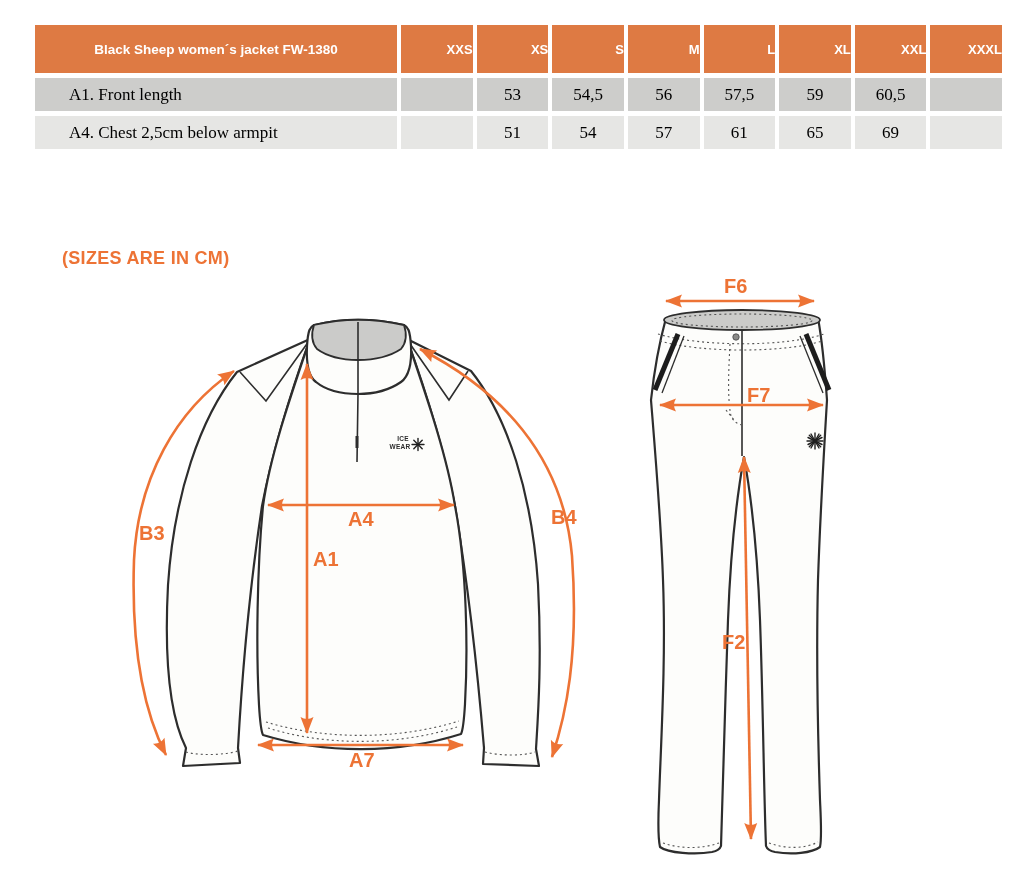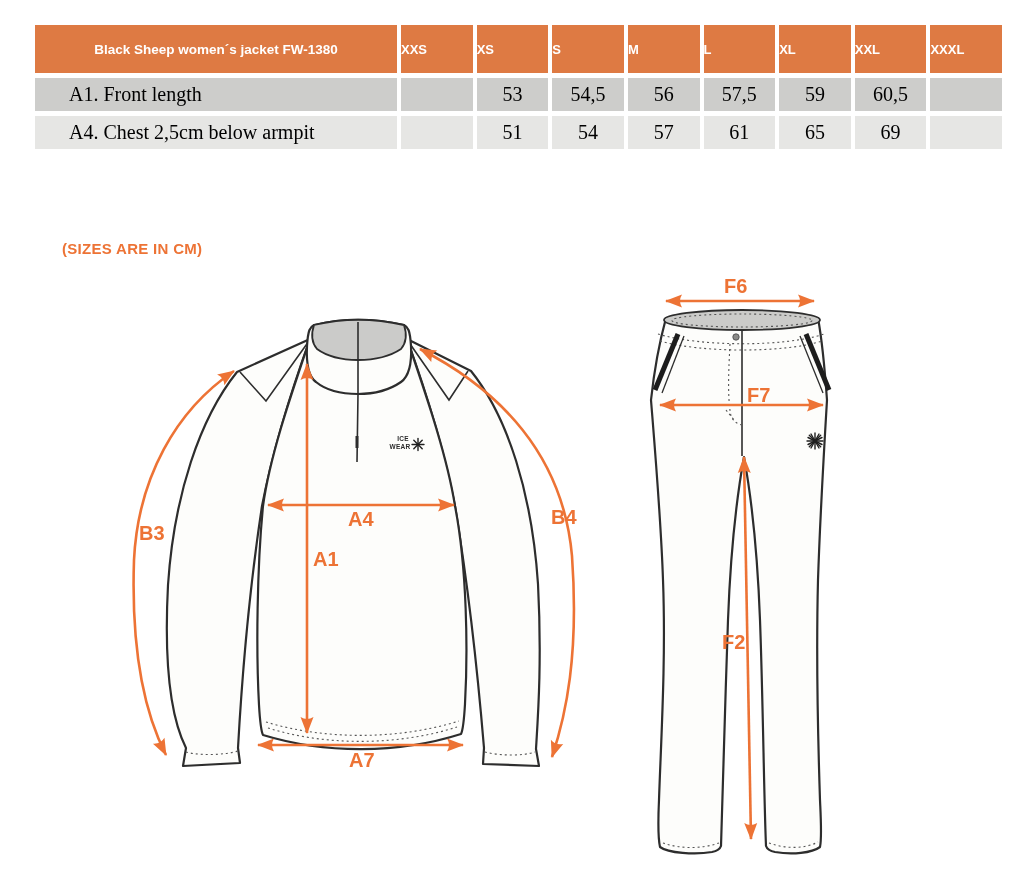--- a/index.html
+++ b/index.html
@@ -8,31 +8,31 @@
 
   
   .size-table{position:absolute;left:31px;top:20px;width:975px;
               border-collapse:separate;border-spacing:4px 5px;table-layout:fixed;}
   .size-table th,.size-table td{padding:0;overflow:hidden;white-space:nowrap;}
   .title-cell{width:362px;height:48px;background:var(--header_orange,#DE7A43);
               color:#ffffff;font-family:"Liberation Sans",sans-serif;
               font-size:13.5px;font-weight:bold;text-align:center;padding-left:34px;}
   .size-th{height:48px;background:var(--header_orange,#DE7A43);color:#ffffff;
            font-family:"Liberation Sans",sans-serif;font-size:13px;font-weight:bold;
-           text-align:left;}
+           text-align:right;}
   .size-table tbody td{height:33px;font-family:"Liberation Serif",serif;
-                       font-size:20px;color:#000;}
+                       font-size:17px;color:#000;}
   .label-td{text-align:left;padding-left:34px !important;}
   .value-td{text-align:center;}
   .size-table tbody tr:nth-child(odd) td{background:var(--row_dark,#CDCDCB);}
   .size-table tbody tr:nth-child(even) td{background:var(--row_light,#E6E6E4);}
 
   
-  .units-note{position:absolute;left:62px;top:240px;color:var(--accent_orange,#ED7335);
-              font-size:15px;font-weight:600;letter-spacing:.3px;}
+  .units-note{position:absolute;left:62px;top:248px;color:var(--accent_orange,#ED7335);
+              font-size:18px;font-weight:600;letter-spacing:.3px;}
 
   
   .diagram-svg{position:absolute;left:0;top:0;pointer-events:none;}
   .garment{fill:#FDFDFB;stroke:#2D2D2D;stroke-width:2.2;stroke-linejoin:round;}
   .seam{fill:none;stroke:#2D2D2D;stroke-width:1.6;}
   .stitch{fill:none;stroke:#555;stroke-width:1.1;stroke-dasharray:2 3;}
   .grayfill{fill:var(--garment_gray,#CBCBC9);stroke:#2D2D2D;stroke-width:1.8;}
   .arrow{fill:none;stroke:var(--accent_orange,#ED7335);stroke-width:2.6;}
   .ah-fill{fill:var(--accent_orange,#ED7335);}
   .logo-txt{fill:#2b2b2b;font-family:"Liberation Sans",sans-serif;

